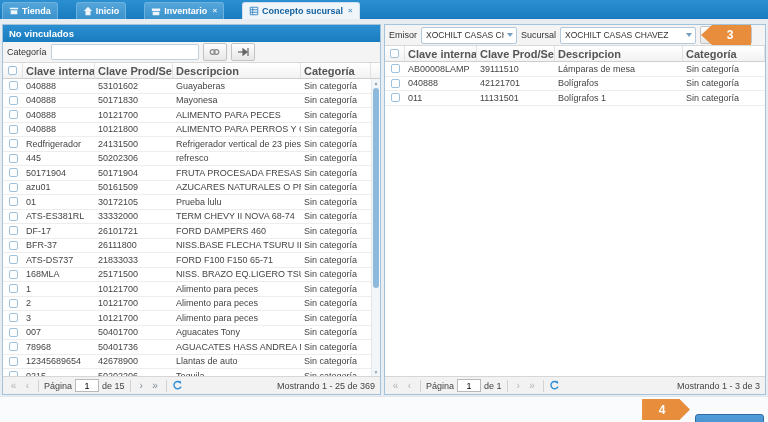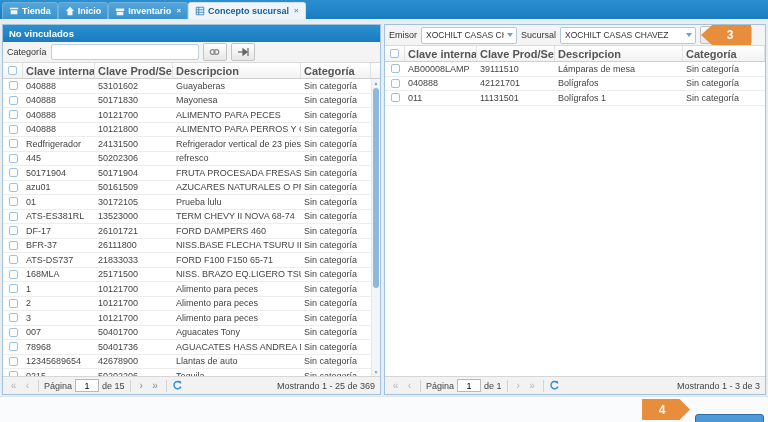--- a/index.html
+++ b/index.html
@@ -2,21 +2,21 @@
 <html><head>
 <meta charset="utf-8">
 <style>
   * { margin:0; padding:0; box-sizing:border-box; }
   html,body { width:768px; height:422px; overflow:hidden; }
   body { position:relative; background:#e8edf2; font-family:"Liberation Sans", sans-serif; }
 
   
   .tabbar { position:absolute; left:0; top:0; width:768px; height:19px;
     background:linear-gradient(#2b8fd0,#1a7cc0); display:flex; align-items:flex-end; padding-left:2px; }
-  .tab { height:17px; margin-right:0; border:1px solid #6cb2e0; border-bottom:none;
+  .tab { height:17px; margin-right:18px; border:1px solid #6cb2e0; border-bottom:none;
     border-radius:3px 3px 0 0; background:linear-gradient(#55a5d9,#3a92cd);
     color:#fff; font-size:9px; font-weight:bold; display:flex; align-items:center; gap:3px; padding:0 6px; }
   .tab.active { background:#f0f5fa; color:#13619e; border-color:#cfe1f0;justify-content:space-between; }
   .tab .close { font-size:8px; line-height:8px; opacity:.85; margin-left:2px; cursor:pointer; }
   .tab svg { display:block; }
 
   
   .panel { position:absolute; top:24px; height:371px; background:#fff;
     border:1px solid #a3c3dc; display:flex; flex-direction:column; }
   #leftPanel  { left:2px;  width:379px; }
@@ -232,21 +232,21 @@
           <span class="cell c1">01</span>
           <span class="cell c2">30172105</span>
           <span class="cell c3">Prueba lulu</span>
           <span class="cell c4">Sin categoría</span>
         </div>
         <div class="trow">
           <span class="cell c0">
             <span class="cbx"></span>
           </span>
           <span class="cell c1">ATS-ES381RL</span>
-          <span class="cell c2">13523000</span>
+          <span class="cell c2">33332000</span>
           <span class="cell c3">TERM CHEVY II NOVA 68-74</span>
           <span class="cell c4">Sin categoría</span>
         </div>
         <div class="trow">
           <span class="cell c0">
             <span class="cbx"></span>
           </span>
           <span class="cell c1">DF-17</span>
           <span class="cell c2">26101721</span>
           <span class="cell c3">FORD DAMPERS 460</span>

